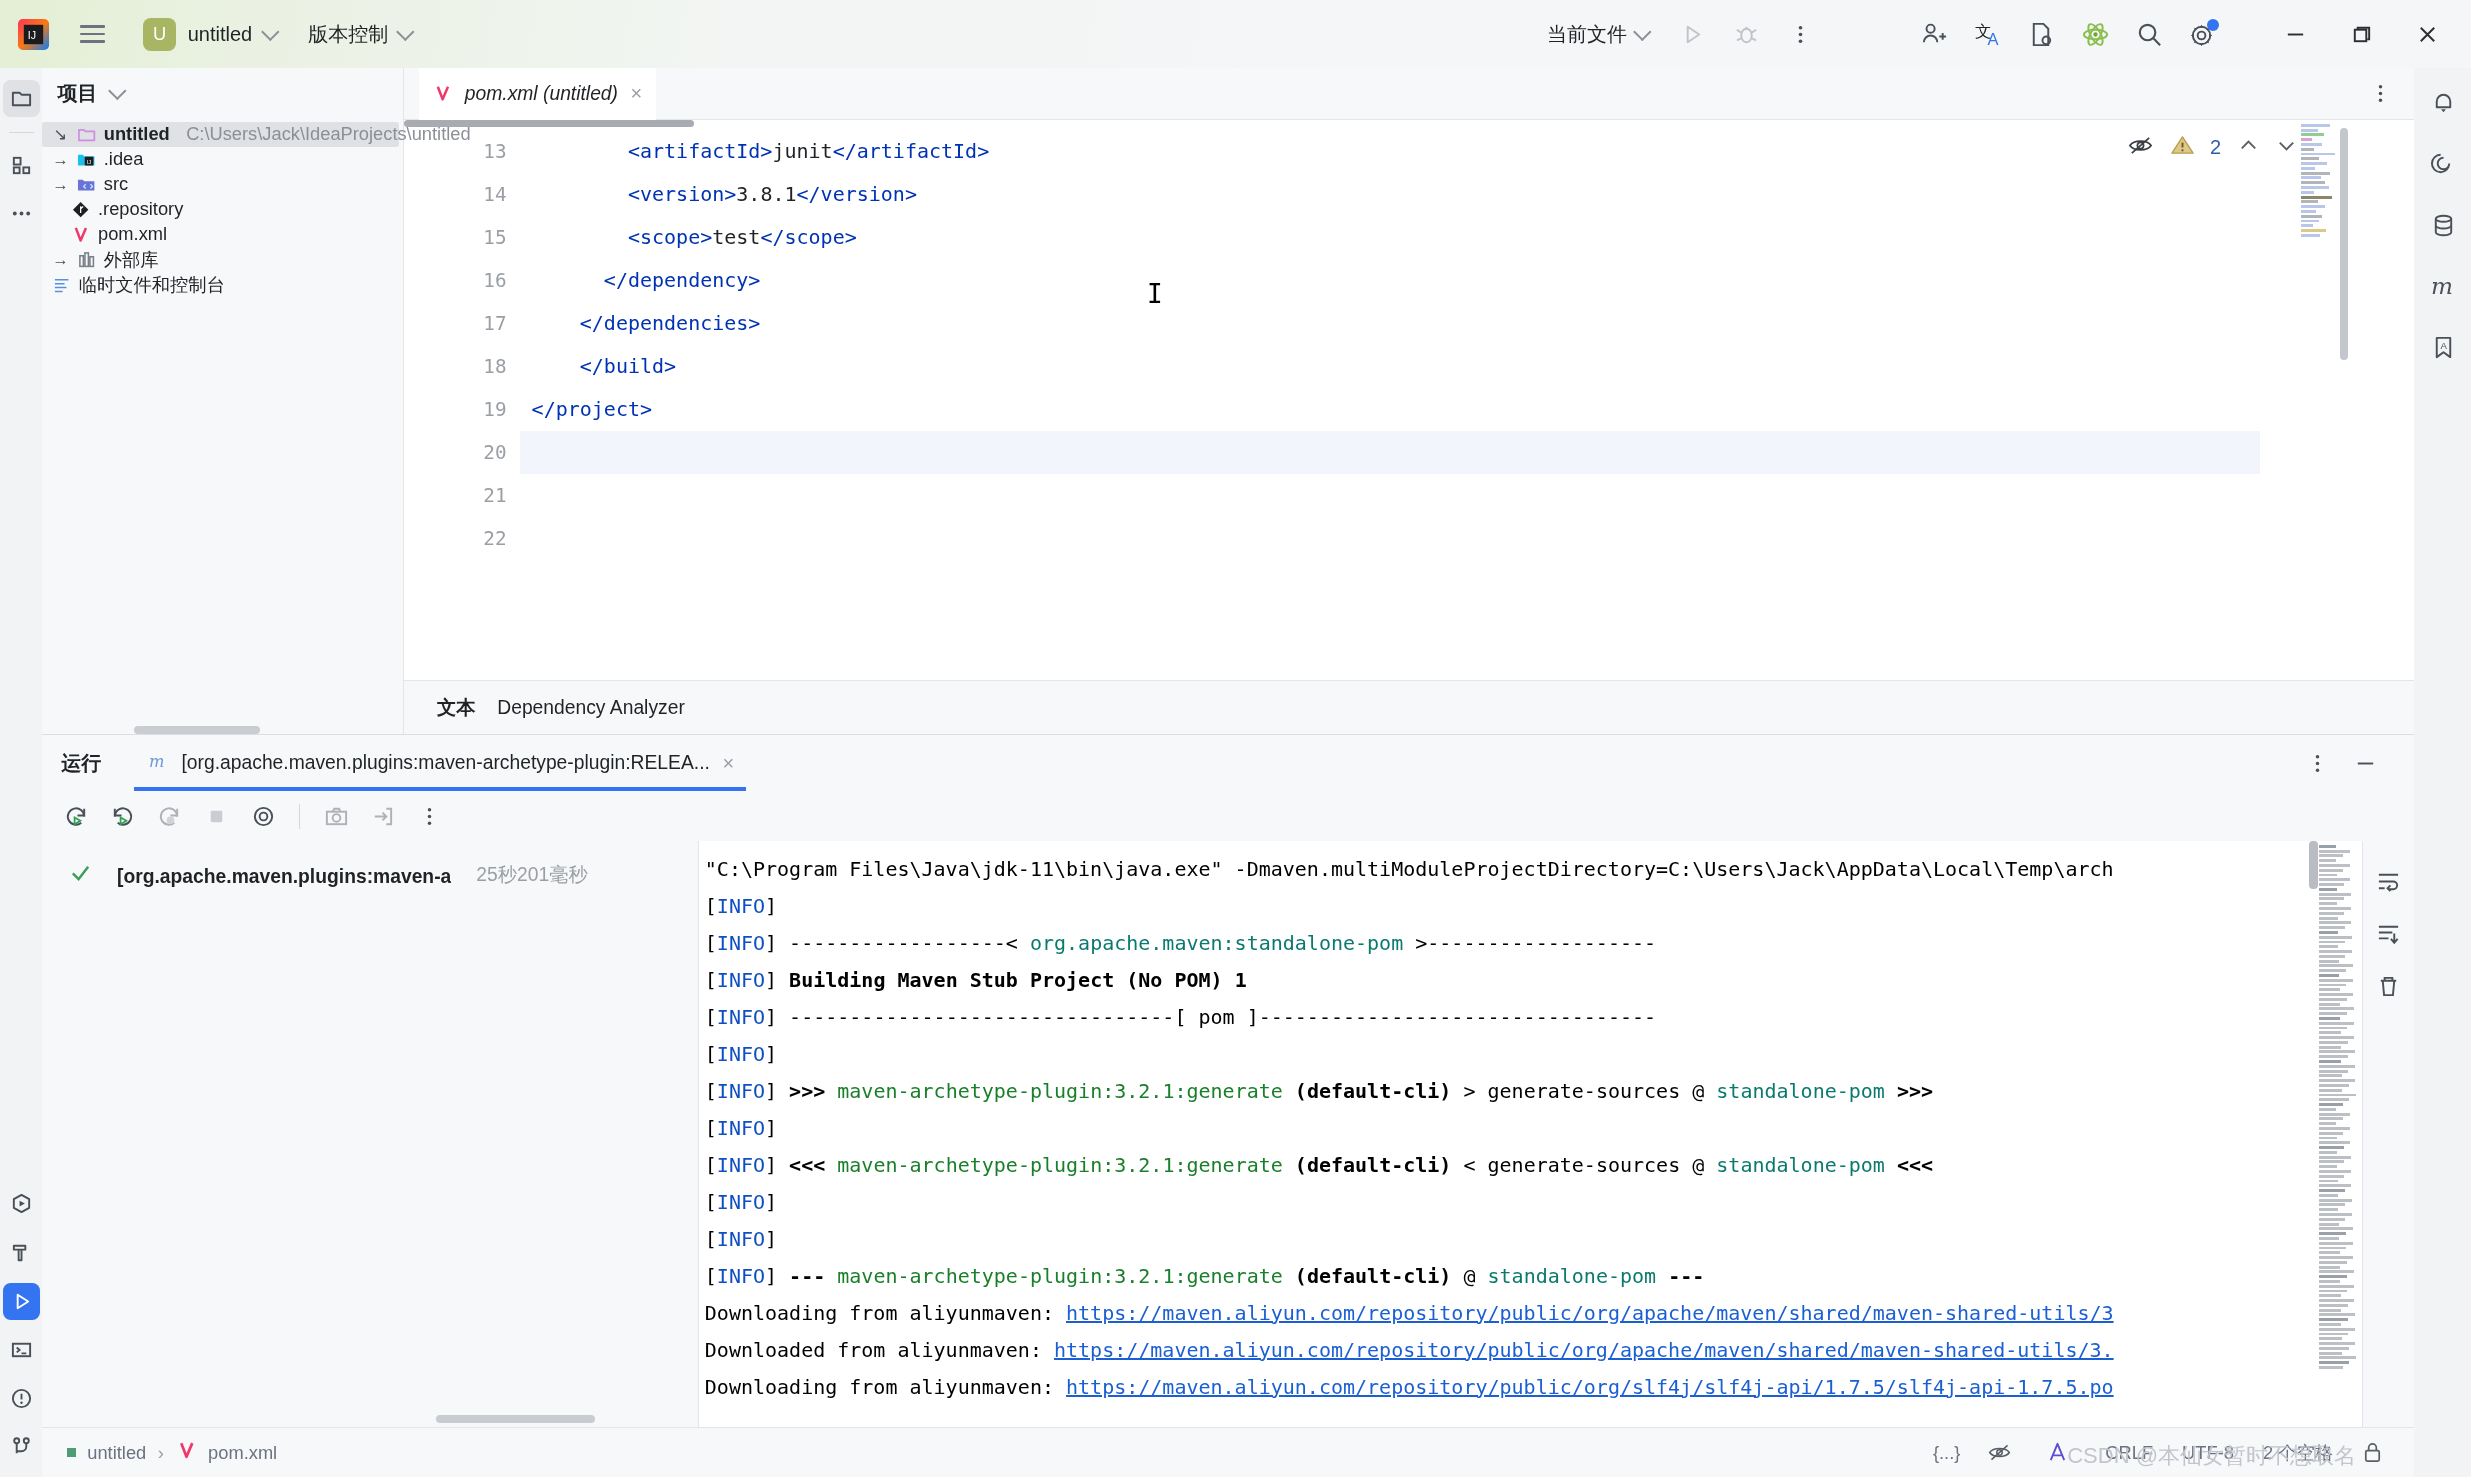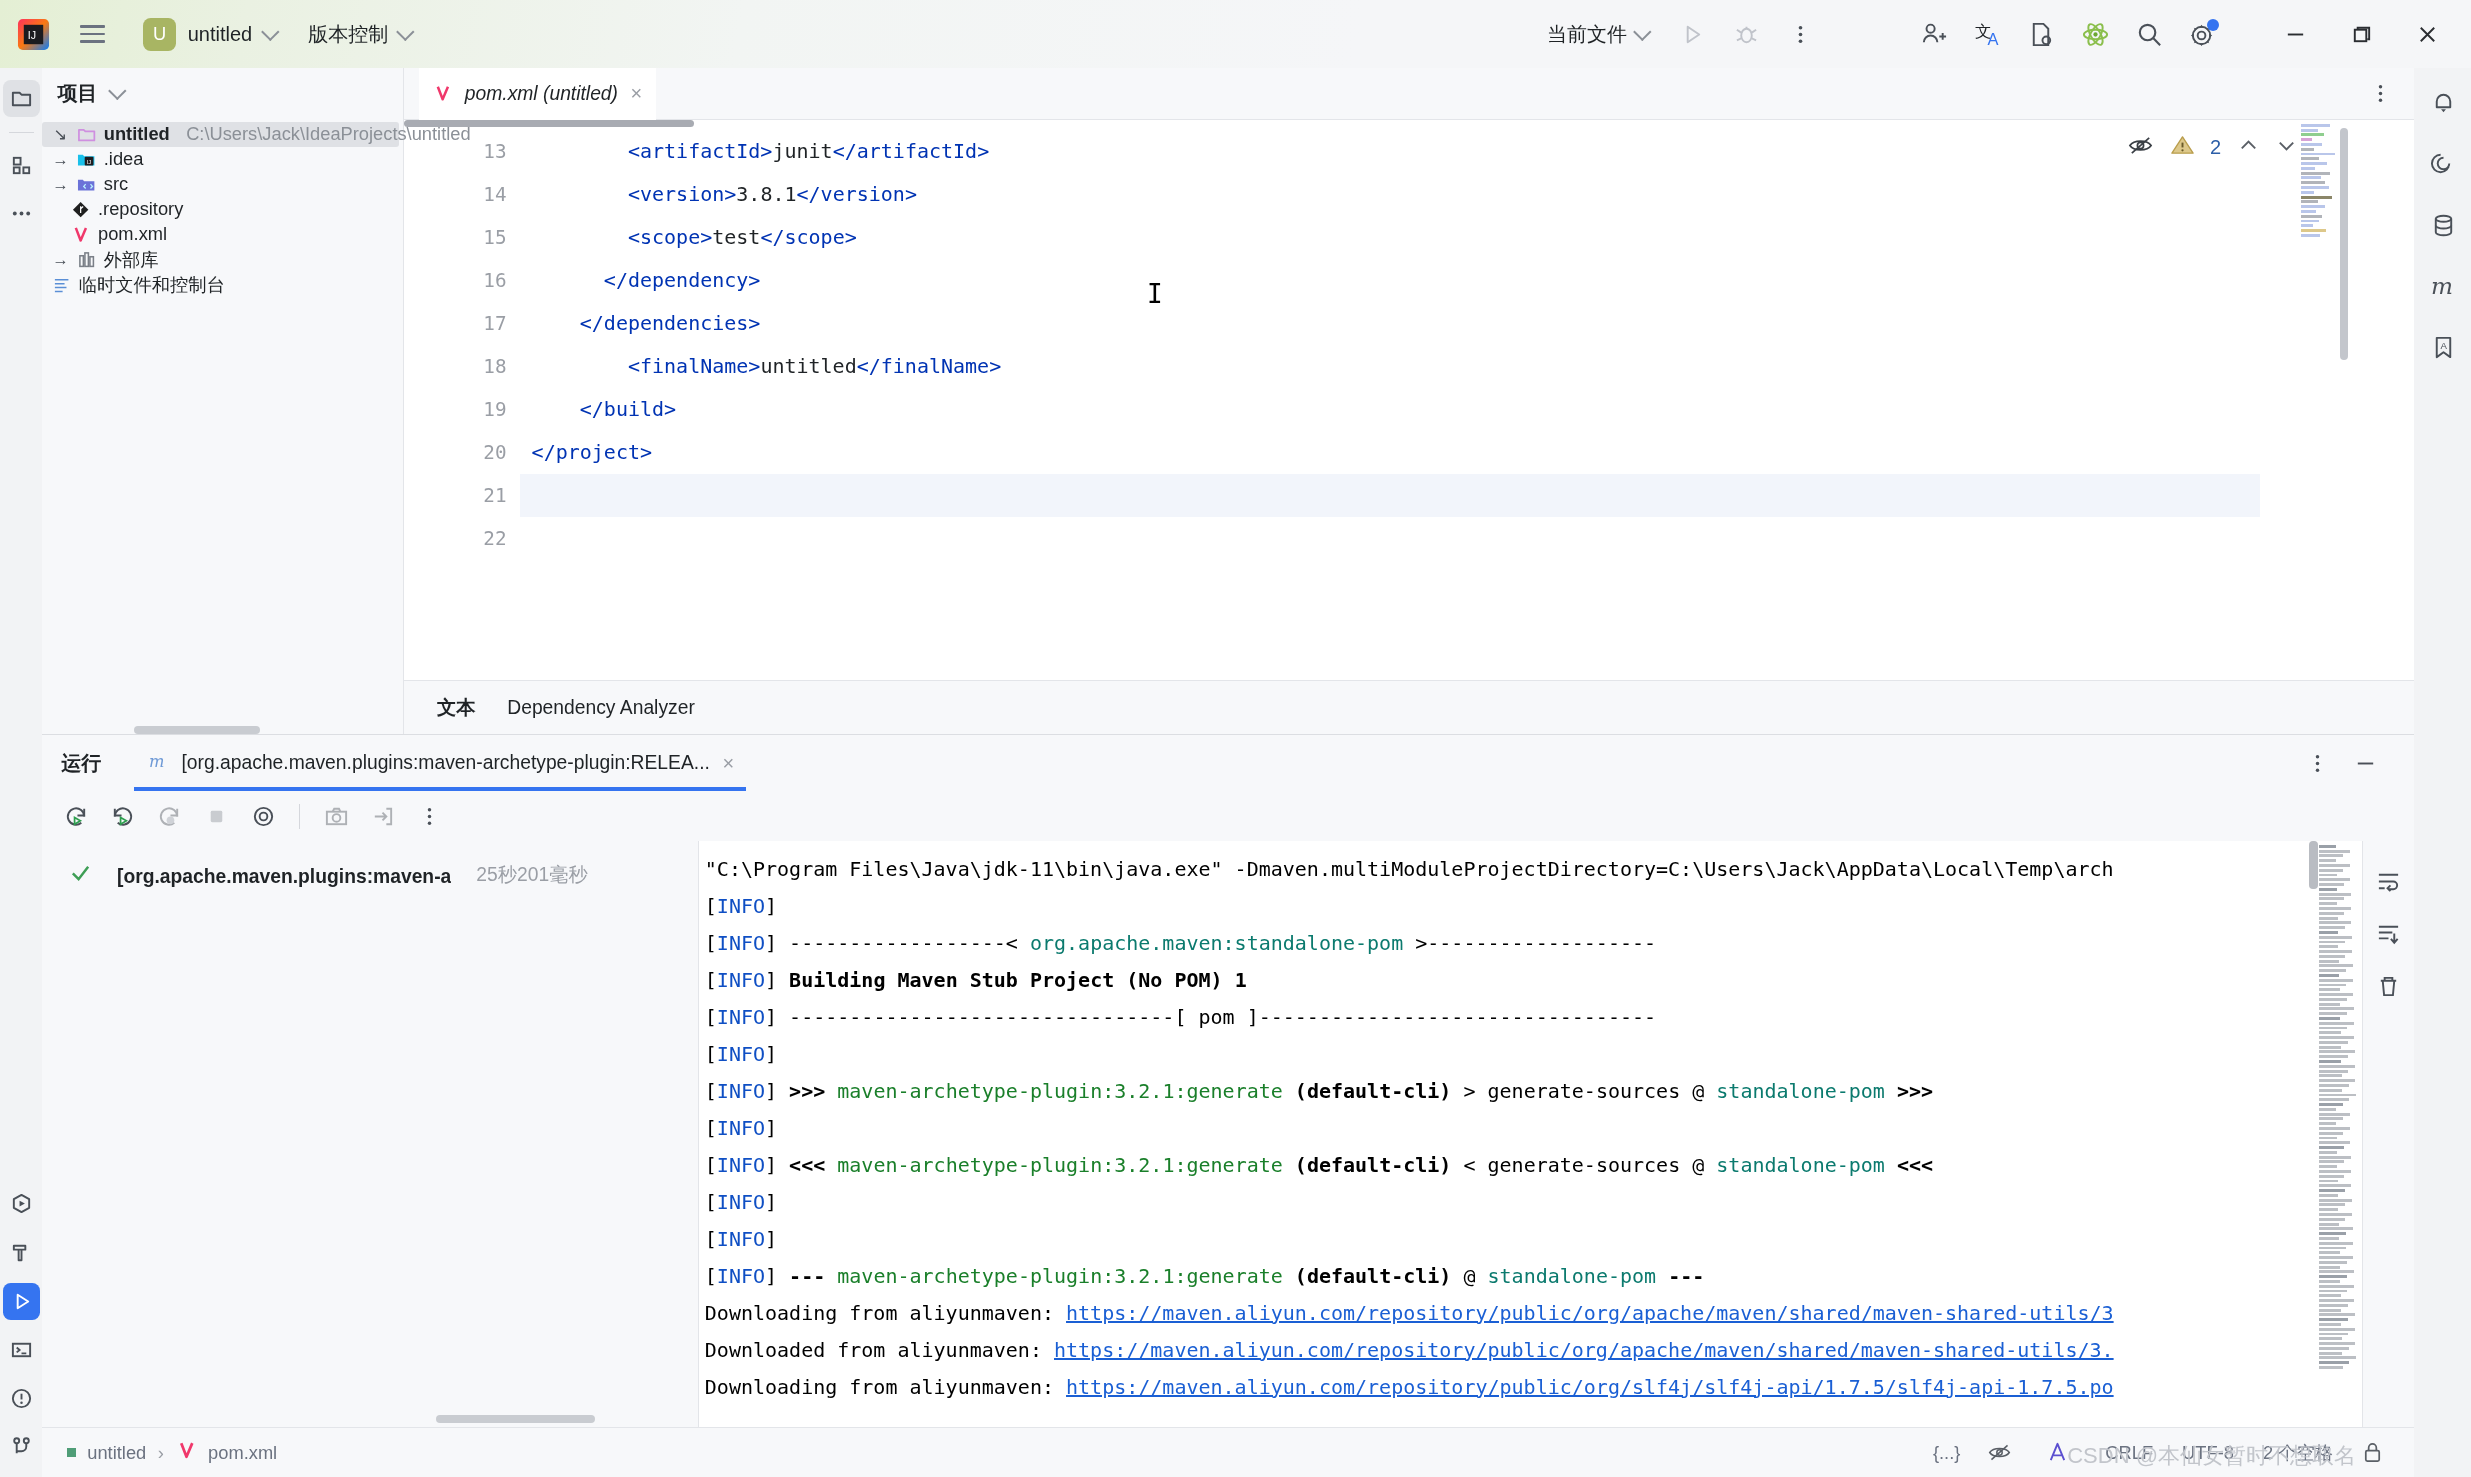--- a/index.html
+++ b/index.html
@@ -121,21 +121,21 @@
 
   .edright { width: 154px; flex: 0 0 154px; position: relative; padding-top: 9.7px; }
   .edbadges { position: absolute; right: 116px; top: 11.6px; display: flex;
               align-items: center; gap: 15.4px; }
   .wcount { font-size: 20px; color: #2d5fa8; }
   .minimap { position: absolute; right: 71px; top: 3.9px; width: 42px; height: 154px; }
   .minimap i { display: block; height: 2.9px; margin-bottom: 1.9px; }
   .vscroll { position: absolute; right: 66px; top: 7.7px; width: 7.7px; height: 232px;
              background: #c3c6cc; border-radius: 3.9px; }
 
-  .edtabs { height: 54px; flex: 0 0 54px; display: flex; align-items: center; gap: 24px;
+  .edtabs { height: 54px; flex: 0 0 54px; display: flex; align-items: center; gap: 14px;
             padding-left: 29px; background: #f7f8fa; border-top: 1px solid #e3e5e9; }
   .edtab { font-size: 19.3px; cursor: pointer; padding: 3.9px 3.9px; }
   .edtab.on { font-weight: bold; }
 
   
   .run { flex: 1 1 auto; display: flex; flex-direction: column; min-height: 0;
          border-top: 1px solid #dcdee2; background: #f7f8fa; }
   .runhdr { height: 56px; flex: 0 0 56px; display: flex; align-items: center; padding-left: 19.3px;
             position: relative; }
   .runtitle { font-size: 20px; font-weight: bold; margin-right: 33px; }
@@ -516,21 +516,20 @@
               <div>22</div>
             </div>
 
             <div class="codecol" id="code-col">
 
             <div class="cline">        <span class="tg">&lt;artifactId&gt;</span>junit<span class="tg">&lt;/artifactId&gt;</span></div>
                 <div class="cline">        <span class="tg">&lt;version&gt;</span>3.8.1<span class="tg">&lt;/version&gt;</span></div>
                 <div class="cline">        <span class="tg">&lt;scope&gt;</span>test<span class="tg">&lt;/scope&gt;</span></div>
                 <div class="cline">      <span class="tg">&lt;/dependency&gt;</span></div>
                 <div class="cline">    <span class="tg">&lt;/dependencies&gt;</span></div>
-                <div class="cline">        <span class="tg">&lt;finalName&gt;</span>untitled<span class="tg">&lt;/finalName&gt;</span></div>
                 <div class="cline">    <span class="tg">&lt;/build&gt;</span></div>
                 <div class="cline"><span class="tg">&lt;/project&gt;</span></div>
                 <div class="cline cur">&nbsp;</div>
                 <span class="ibar">I</span>
               </div>
 
             <div class="edright">
               <div class="edbadges">
                 <span>
                   <svg width="27" height="27" viewBox="0 0 28 28">

